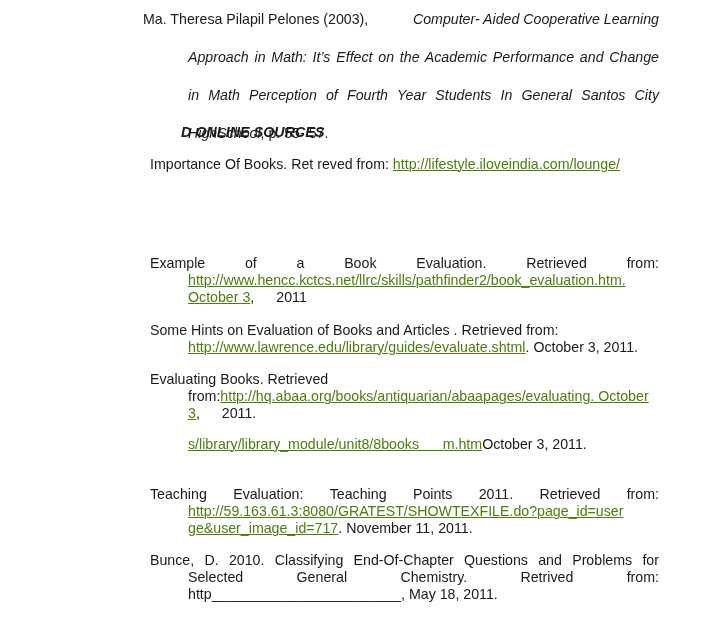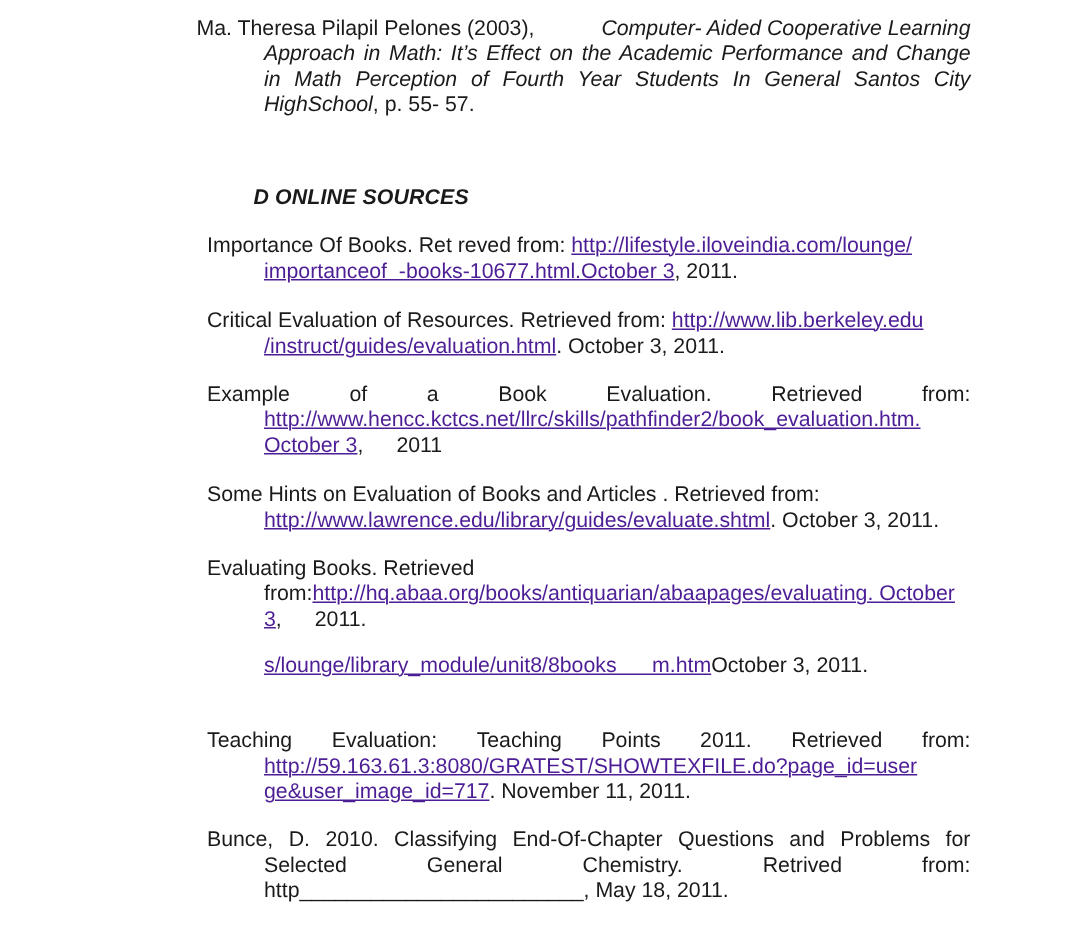--- a/index.html
+++ b/index.html
@@ -12,21 +12,21 @@
       height: 630px;
       position: relative;
       overflow: hidden;
       font-family: "Liberation Sans", sans-serif;
       color: #1a1a1a;
       font-size: 14.2px;
       line-height: 17px;
     }
     .page {
       position: absolute;
-      left: 4px; top: 0;
+      left: 16px; top: 0;
       width: 668px; height: 630px;
     }
     .ref-top {
       position: absolute;
       left: 127px;
       top: 11px;
       width: 516px;
       text-align: justify;
       text-align-last: left;
     }
@@ -40,28 +40,28 @@
       letter-spacing: 0.1px;
       margin-left: 36px;
     }
     .entry {
       position: absolute;
       left: 134px;
       width: 509px;
       text-align: justify;
     }
     a.link {
-      color: #4c1d95;
+      color: #4d7c0f;
       text-decoration: underline;
       text-decoration-thickness: 1px;
     }
     .line { display: block; white-space: nowrap; }
     .just { display: flex; justify-content: space-between; white-space: nowrap; }
     .indent { padding-left: 38px; }
-    .indent-top { padding-left: 45px; }
+    .indent-top { padding-left: 45px; margin-top: 21px; }
     em { font-style: italic; }
     .gap { display: inline-block; width: 22px; }
   </style>
 </head>
 <body>
 
 <div class="page">
 
   <div class="ref-top">
     <div class="just">
@@ -78,33 +78,22 @@
       <em>HighSchool</em><span>, p. 55- 57.</span>
     </div>
   </div>
 
   <div class="heading">D ONLINE SOURCES</div>
 
   <div class="entry" style="top:156px;">
     <span class="line">
       <span>Importance Of Books. Ret reved from: </span><a class="link">http://lifestyle.iloveindia.com/lounge/</a>
     </span>
-    <span class="line indent">
-      <a class="link" style="white-space:pre;">importanceof  -books-10677.html.October 3</a><span>, 2011.</span>
-    </span>
   </div>
 
-  <div class="entry" style="top:206px;">
-    <span class="line">
-      <span>Critical Evaluation of Resources. Retrieved from: </span><a class="link">http://www.lib.berkeley.edu</a>
-    </span>
-    <span class="line indent">
-      <a class="link">/instruct/guides/evaluation.html</a><span>. October 3, 2011.</span>
-    </span>
-  </div>
 
   <div class="entry" style="top:255px;">
     <span class="just">
       <span>Example</span>
       <span>of</span>
       <span>a</span>
       <span>Book</span>
       <span>Evaluation.</span>
       <span>Retrieved</span>
       <span>from:</span>
@@ -133,21 +122,21 @@
     <span class="line indent">
       <span>from:</span><a class="link">http://hq.abaa.org/books/antiquarian/abaapages/evaluating. October</a>
     </span>
     <span class="line indent">
       <a class="link">3</a><span>,</span><span class="gap"></span><span>2011.</span>
     </span>
   </div>
 
   <div class="entry" style="top:436px;">
     <span class="line indent">
-      <a class="link" style="white-space:pre;">s/lounge/library_module/unit8/8books      m.htm</a><span>October 3, 2011.</span>
+      <a class="link" style="white-space:pre;">s/library/library_module/unit8/8books      m.htm</a><span>October 3, 2011.</span>
     </span>
   </div>
 
   <div class="entry" style="top:486px;">
     <span class="just">
       <span>Teaching</span>
       <span>Evaluation:</span>
       <span>Teaching</span>
       <span>Points</span>
       <span>2011.</span>

